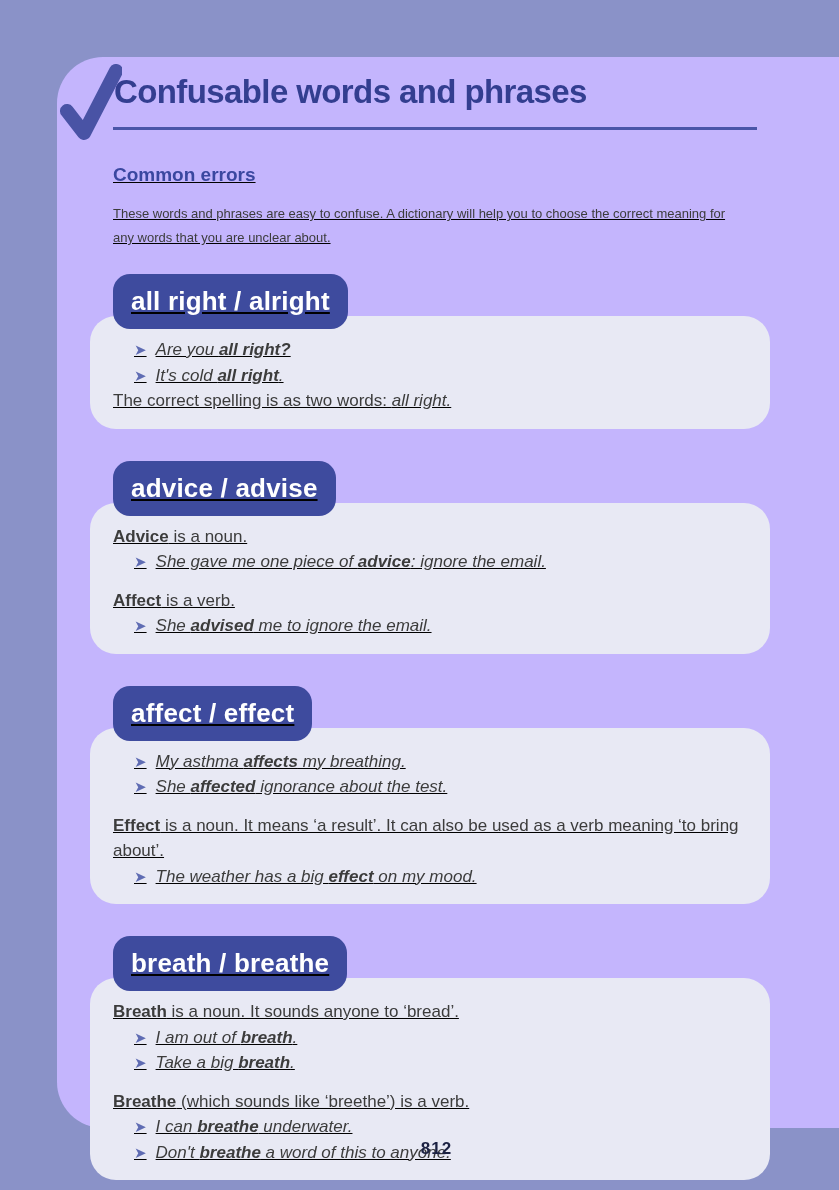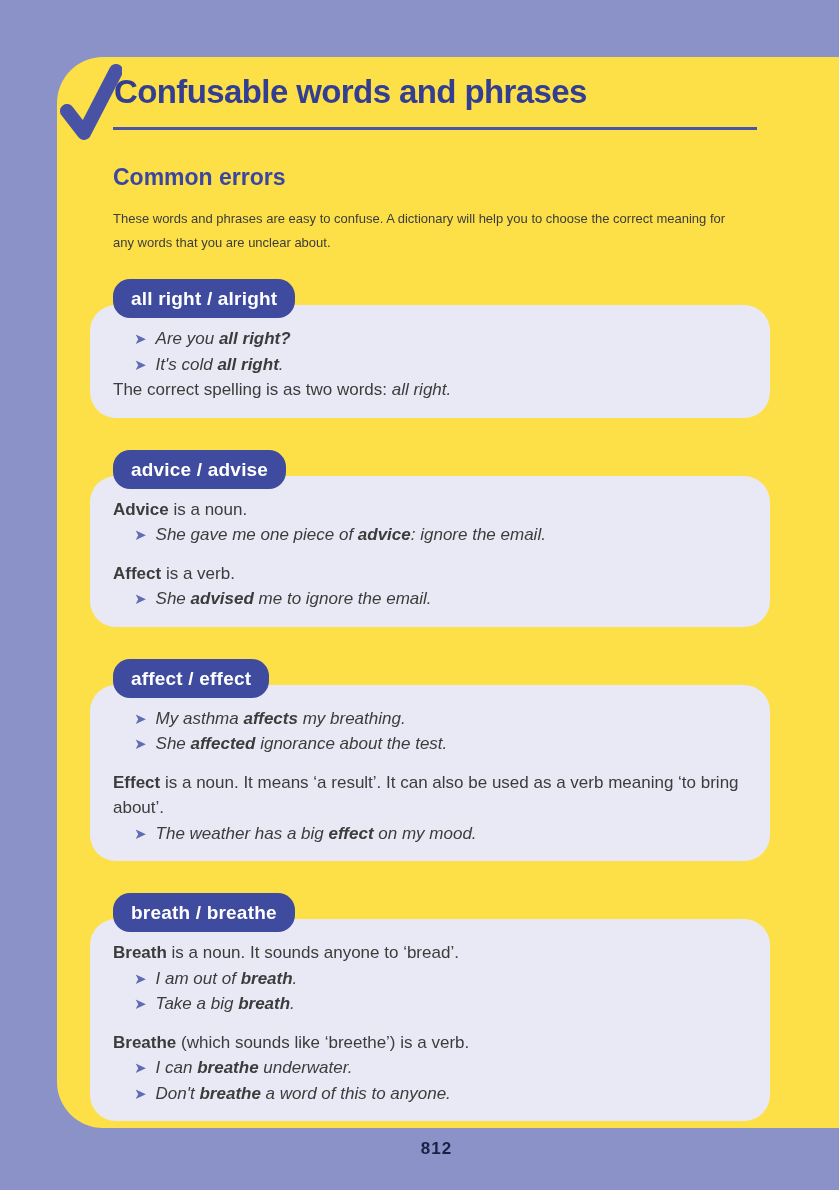--- a/index.html
+++ b/index.html
@@ -8,52 +8,53 @@
     font-family:"Liberation Sans", sans-serif;
     -webkit-font-smoothing:antialiased;
   }
   .canvas {
     position:relative; width:839px; height:1190px;
     background:#8a92c8; overflow:hidden;
   }
   .panel {
     position:absolute; left:57px; top:57px;
     width:782px; height:1071px;
-    background:#fde047;
+    background:#c4b5fd;
     border-radius:46px 0 0 46px;
+    text-decoration:underline;
   }
   
   .header { position:relative; height:86px; }
   .check { position:absolute; left:3px; top:7px; }
   .header h1 {
     position:absolute; left:57px; top:16px; margin:0;
     font-size:33px; font-weight:bold; color:#333e90; letter-spacing:-0.6px;
   }
   .rule {
     position:absolute; left:56px; top:70px;
     width:644px; height:3px; background:#4a55a8;
   }
   
   h2.common {
     margin:21px 0 7px 56px;
-    font-size:23px; font-weight:bold; color:#3a47a0;
+    font-size:19px; font-weight:bold; color:#3a47a0;
   }
   p.intro {
     margin:16px 0 0 56px; width:632px;
     font-size:13px; line-height:24px; color:#3c3c3c;
   }
   
   #sections { margin-top:24px; }
   .entry { margin:0 0 32px 33px; }
   .pill {
     display:block; width:fit-content; position:relative; z-index:2;
     margin-left:23px;
     background:#3e4b9e; color:#ffffff;
-    font-size:19px; font-weight:bold; line-height:31px;
-    padding:4px 18px; border-radius:17px;
+    font-size:26px; font-weight:bold; line-height:31px;
+    padding:12px 18px; border-radius:17px;
     letter-spacing:0.2px;
   }
   .box {
     width:680px; box-sizing:border-box;
     background:#e8e9f4; border-radius:26px;
     margin-top:-13px;
     padding:21px 22px 15px 23px;
     font-size:17px; color:#3c3c3c;
   }
   .line { line-height:25.5px; }

